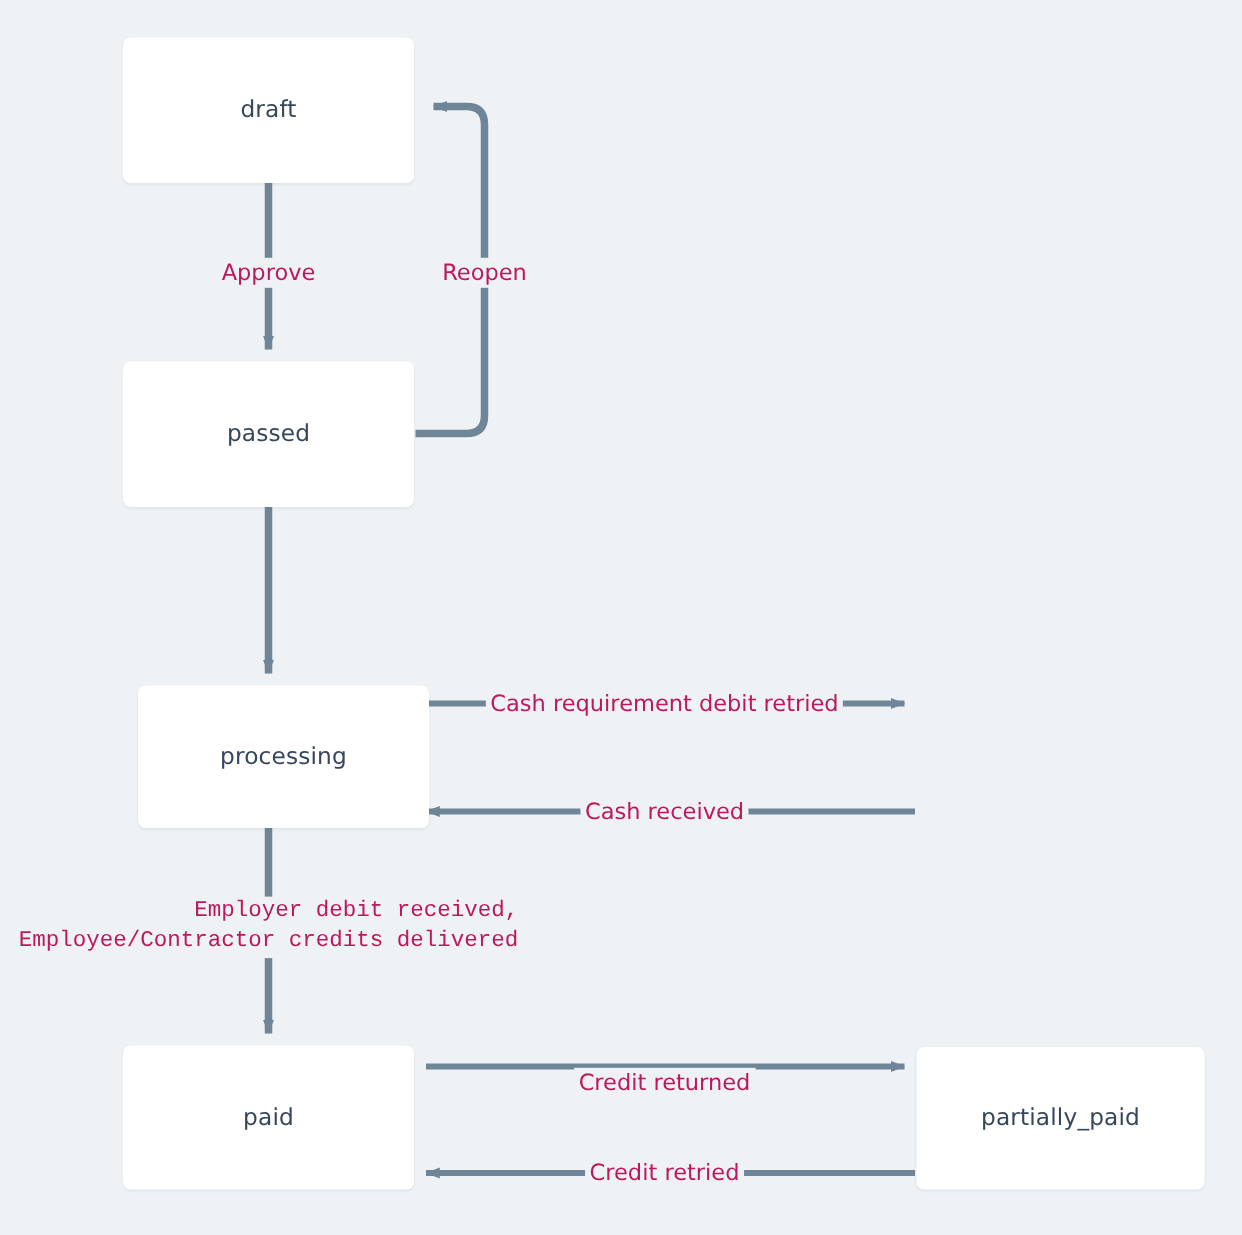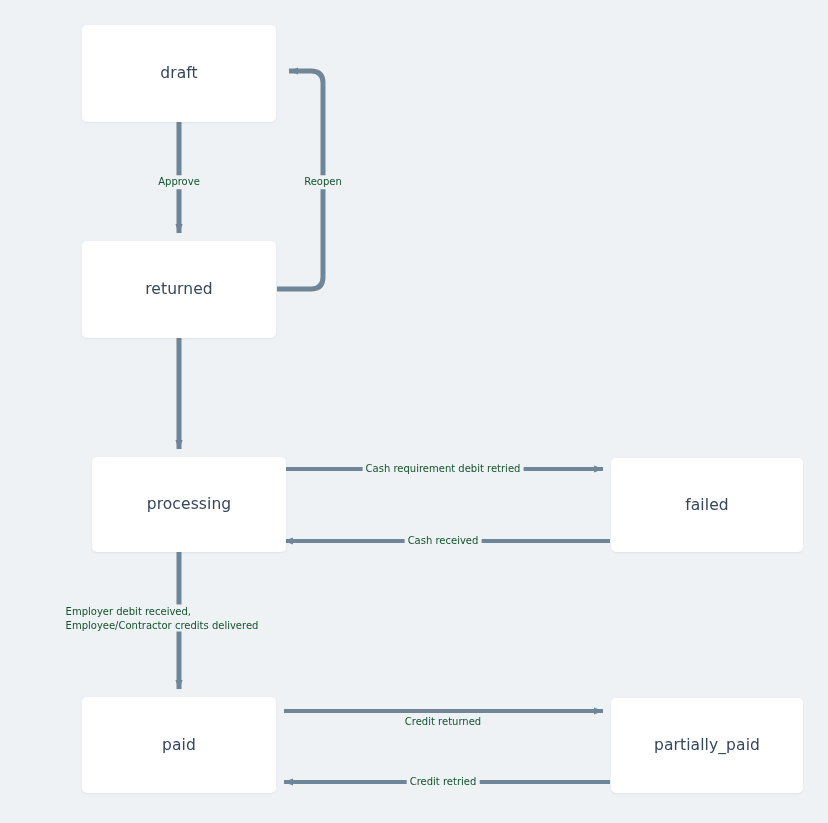--- a/index.html
+++ b/index.html
@@ -40,24 +40,24 @@
   .node-label {
     font-size: 15.5px;
     color: #36475b;
     letter-spacing: 0.1px;
     line-height: 1.2;
     text-align: center;
     white-space: nowrap;
   }
   .edge-label {
     position: absolute;
-    font-size: 10px;
-    color: #14532d;
+    font-size: 15px;
+    color: #be185d;
     line-height: 1.35;
-    text-align: left;
+    text-align: right;
     white-space: pre;
     background: #eef2f5;
     padding: 0 3px;
     box-sizing: border-box;
   }
   .edge-label.two-line {
     white-space: pre-line;
   }
 </style>
 </head>
@@ -106,48 +106,45 @@
     <g>
       <line x1="610" y1="782" x2="284" y2="782" stroke="#6f8598" stroke-width="4" marker-end="url(#arrowhead)"></line>
     </g>
   </svg>
 
   <div class="node" style="left:82px; top:25px; width:194px; height:97px;">
     <span class="node-label">draft</span>
   </div>
 
   <div class="node" style="left:82px; top:241px; width:194px; height:97px;">
-    <span class="node-label">returned</span>
+    <span class="node-label">passed</span>
   </div>
 
   <div class="node" style="left:92px; top:457px; width:194px; height:95px;">
     <span class="node-label">processing</span>
   </div>
 
-  <div class="node" style="left:611px; top:458px; width:192px; height:94px;">
-    <span class="node-label">failed</span>
-  </div>
 
   <div class="node" style="left:611px; top:698px; width:192px; height:95px;">
     <span class="node-label">partially_paid</span>
   </div>
 
   <div class="node" style="left:82px; top:697px; width:194px; height:96px;">
     <span class="node-label">paid</span>
   </div>
 
   <div class="edge-label" style="left:179px; top:182px; transform:translate(-50%, -50%);">Approve</div>
 
   <div class="edge-label" style="left:323px; top:182px; transform:translate(-50%, -50%);">Reopen</div>
 
 
   <div class="edge-label" style="left:443px; top:469px; transform:translate(-50%, -50%);">Cash requirement debit retried</div>
 
   <div class="edge-label" style="left:443px; top:541px; transform:translate(-50%, -50%);">Cash received</div>
 
-  <div class="edge-label two-line" style="left:162px; top:618px; transform:translate(-50%, -50%);">Employer debit received,
+  <div class="edge-label two-line" style="left:179px; top:618px; transform:translate(-50%, -50%);font-family:Liberation Mono, monospace;">Employer debit received,
 Employee/Contractor credits delivered</div>
 
   <div class="edge-label" style="left:443px; top:711px; transform:translate(-50%, -50%);margin-top:11px;">Credit returned</div>
 
   <div class="edge-label" style="left:443px; top:782px; transform:translate(-50%, -50%);">Credit retried</div>
 
 </div>
 
 </body></html>

